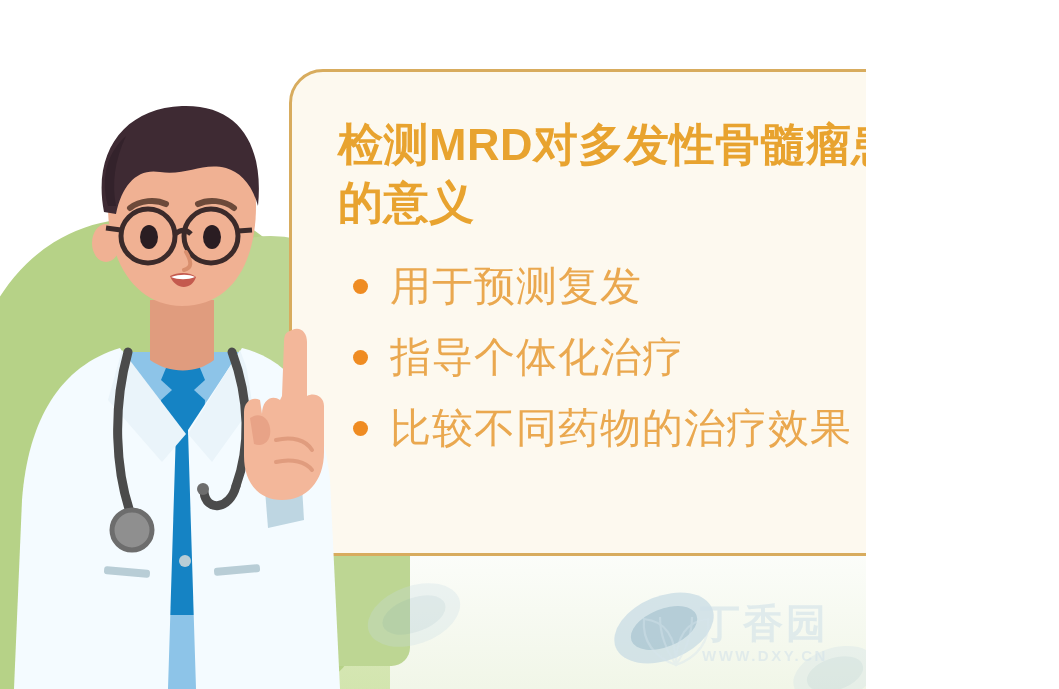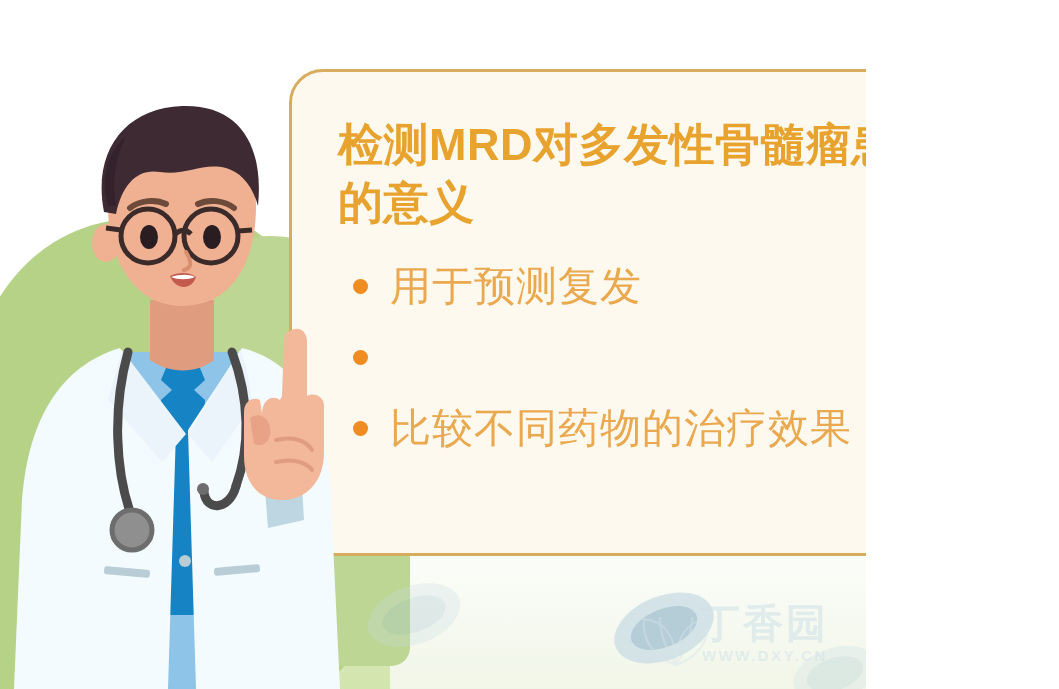--- a/index.html
+++ b/index.html
@@ -240,20 +240,21 @@
     <div class="card-inner">
       <h1 id="card-title">检测MRD对多发性骨髓瘤患者的意义</h1>
 
       <ul id="bullet-list">
         <li>
           <span class="bullet-dot"></span>
           <span class="bullet-text">用于预测复发</span>
         </li>
         <li>
           <span class="bullet-dot"></span>
+          <span class="bullet-text">指导个体化治疗</span>
         </li>
         <li>
           <span class="bullet-dot"></span>
           <span class="bullet-text">比较不同药物的治疗效果</span>
         </li>
       </ul>
     </div>
   </div>
 
   <svg id="doctor" viewBox="0 0 420 689">

